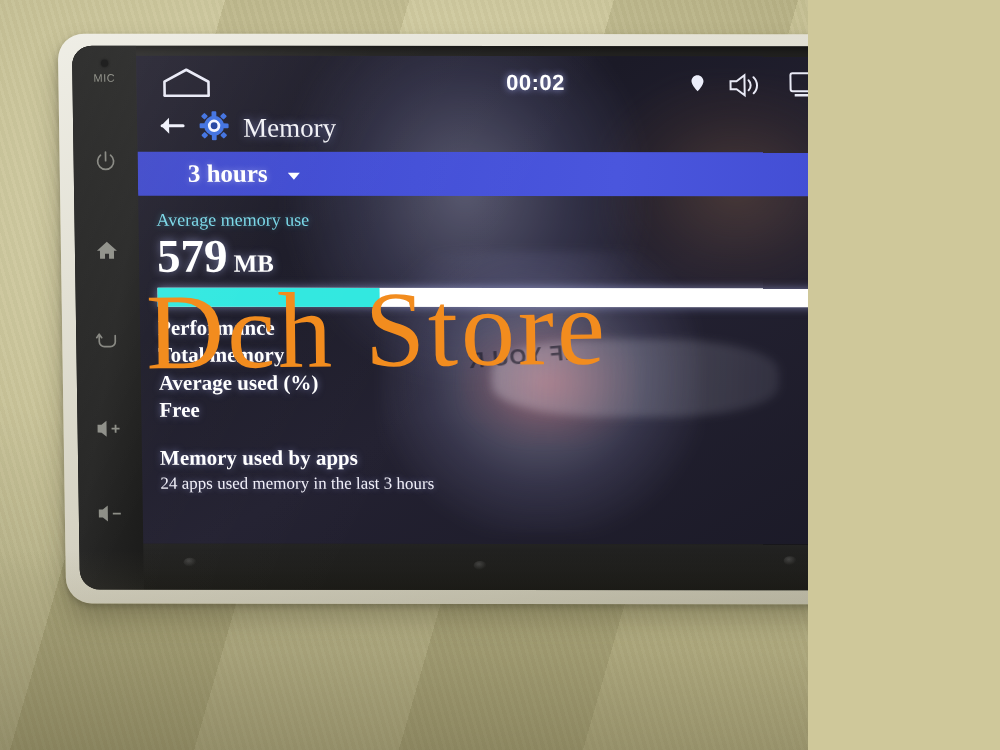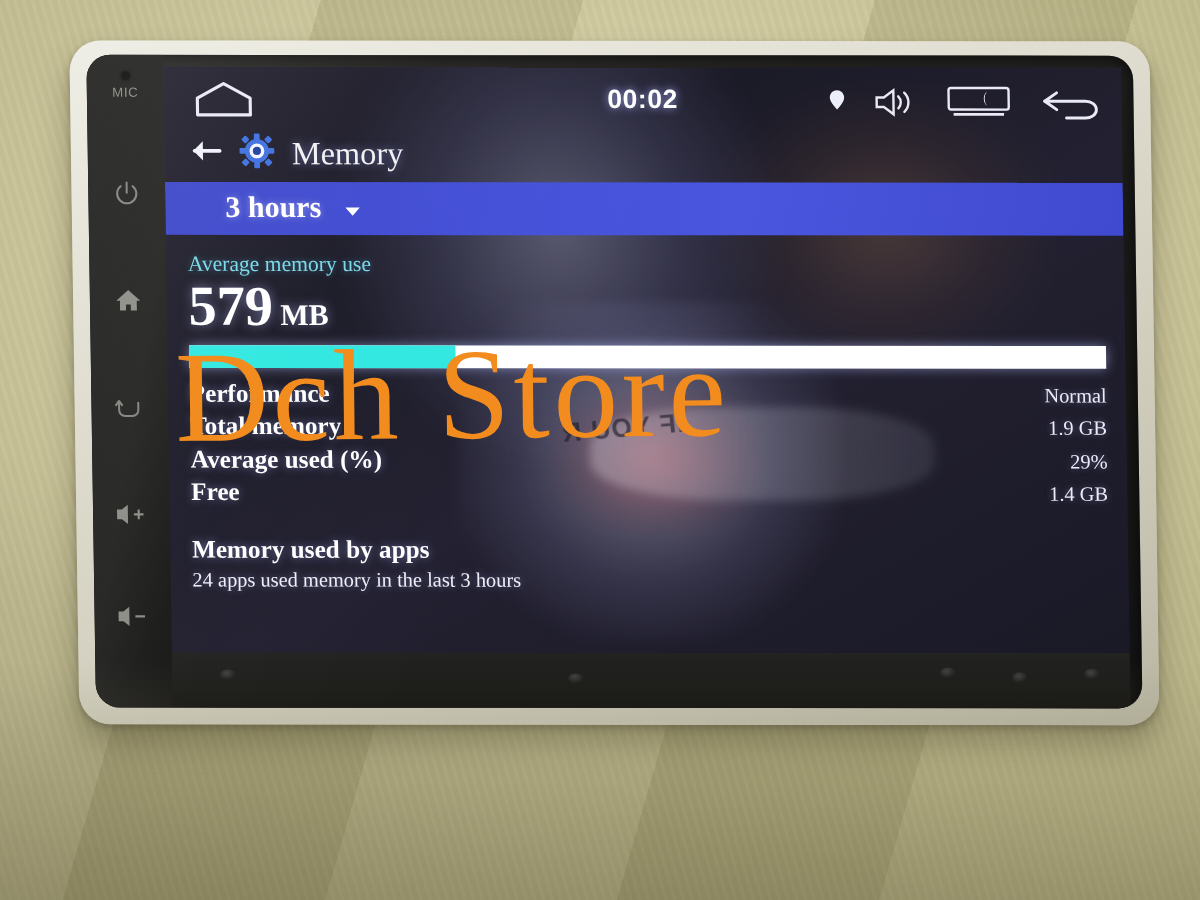--- a/index.html
+++ b/index.html
@@ -3,21 +3,21 @@
 <meta charset="utf-8">
 <style>
   html,body{margin:0;padding:0;}
   body{
     width:1000px;height:750px;overflow:hidden;
     font-family:"Liberation Serif", serif;
     background:#cfc89a;
   }
   
   #photo{
-    position:relative;width:1000px;height:750px;overflow:hidden;
+    position:relative;width:808px;height:750px;overflow:hidden;
     background:
       radial-gradient(ellipse 700px 420px at 52% 30%, #d9d3a6 0%, #cdc79a 45%, #c2bc8d 75%, #b9b384 100%);
   }
   #photo:before{
     content:"";position:absolute;inset:0;
     background:
       linear-gradient(106deg, rgba(255,255,255,.09) 0 22%, rgba(0,0,0,.05) 22% 40%, rgba(255,255,255,.07) 40% 60%, rgba(0,0,0,.06) 60% 78%, rgba(255,255,255,.05) 78% 100%),
       linear-gradient(18deg, rgba(0,0,0,.10) 0%, rgba(0,0,0,0) 35%),
       repeating-linear-gradient(74deg, rgba(255,255,255,.035) 0 3px, rgba(0,0,0,.02) 3px 7px);
     pointer-events:none;

